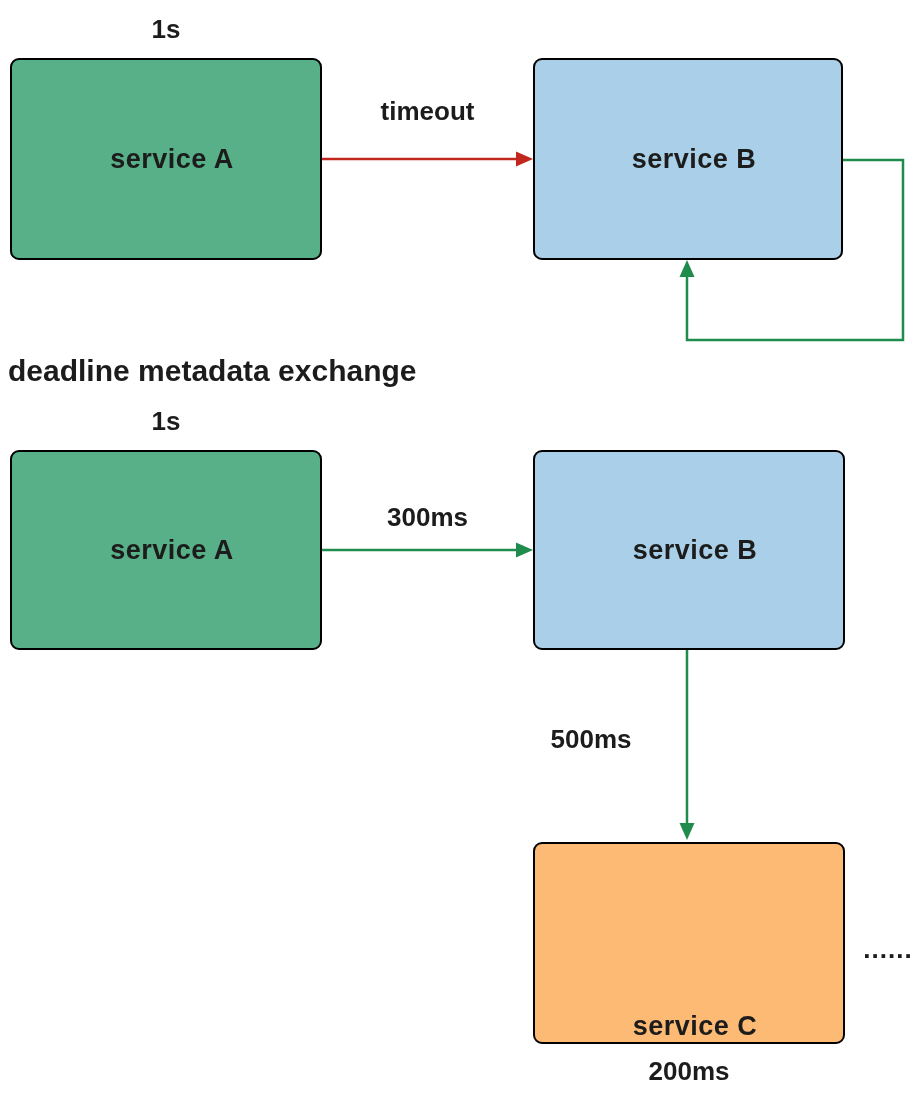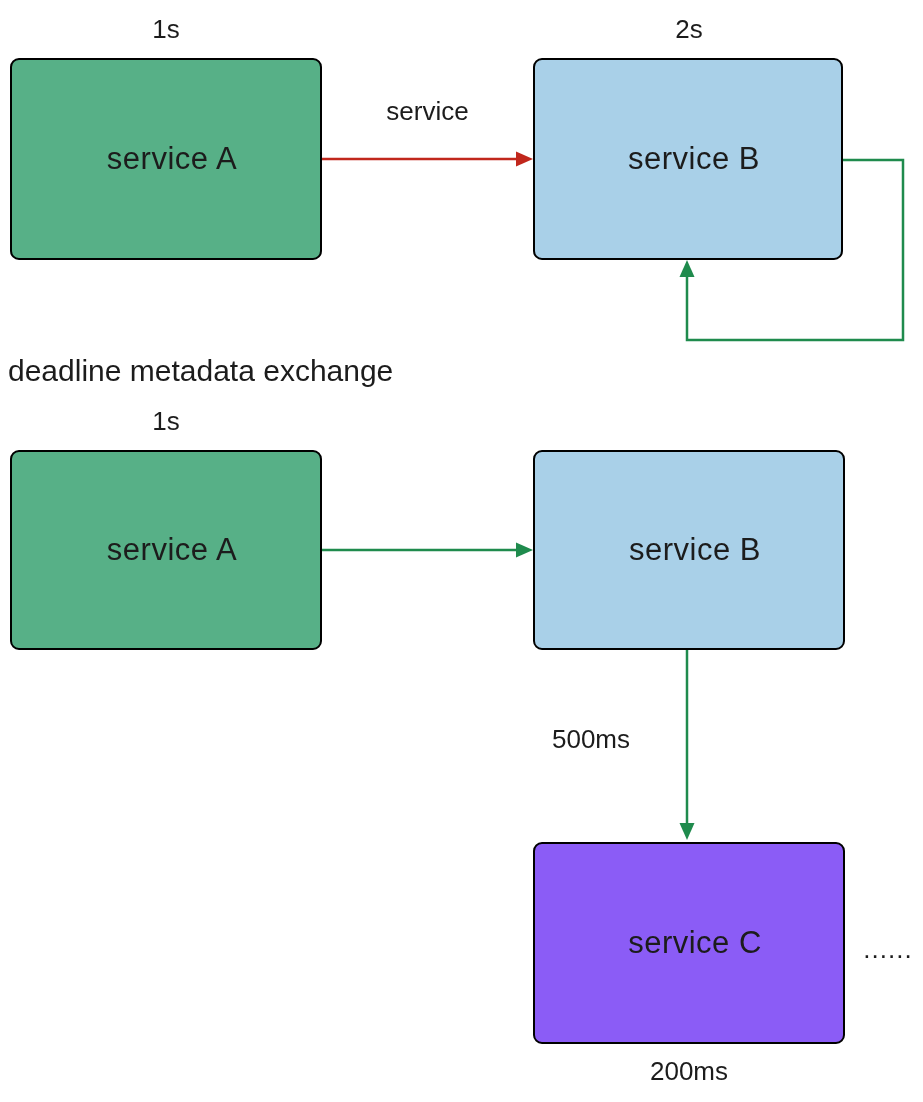--- a/index.html
+++ b/index.html
@@ -8,20 +8,21 @@
     background: #ffffff;
     font-family: "Liberation Sans", "DejaVu Sans", sans-serif;
   }
   .canvas {
     position: relative;
     width: 923px;
     height: 1102px;
     background: #ffffff;
     overflow: hidden;
     color: #1c1c1c;
+    font-weight: bold;
   }
   .arrows {
     position: absolute;
     left: 0;
     top: 0;
     z-index: 1;
   }
   .edge { stroke-width: 2.5; }
   .noFill { fill: none; }
   .head { stroke: none; }
@@ -29,21 +30,21 @@
     position: absolute;
     z-index: 2;
     border: 2px solid #000000;
     border-radius: 9px;
     box-sizing: border-box;
     display: flex;
     align-items: center;
     justify-content: center;
   }
   .box-text {
-    font-size: 31px;
+    font-size: 27px;
     color: #1c1c1c;
     letter-spacing: 0.5px;
     margin-left: 12px;
   }
   .lbl {
     position: absolute;
     z-index: 3;
     font-size: 26px;
     color: #1c1c1c;
     text-align: center;
@@ -96,45 +97,45 @@
       <polygon class="head" points="687,840 679.5,823 694.5,823" fill="#1f8b4d"></polygon>
     </g>
   </svg>
 
   <div class="lbl pos-1s-top">1s</div>
 
   <div class="box pos-boxA1" style="background-color: rgb(87, 176, 135);">
     <span class="box-text">service A</span>
   </div>
 
-  <div class="lbl pos-timeout">service</div>
+  <div class="lbl pos-timeout">timeout</div>
 
-  <div class="lbl pos-2s-top">2s</div>
 
   <div class="box pos-boxB1" style="background-color: rgb(169, 208, 232);">
     <span class="box-text">service B</span>
   </div>
 
   <div class="lbl lbl-left pos-section">deadline metadata exchange</div>
 
   <div class="lbl pos-1s-bot">1s</div>
 
   <div class="box pos-boxA2" style="background-color: rgb(87, 176, 135);">
     <span class="box-text">service A</span>
   </div>
 
+  <div class="lbl pos-300ms">300ms</div>
 
 
   <div class="box pos-boxB2" style="background-color: rgb(169, 208, 232);">
     <span class="box-text">service B</span>
   </div>
 
   <div class="lbl pos-500ms">500ms</div>
 
-  <div class="box pos-boxC" style="background-color: #8b5cf6;">
+  <div class="box pos-boxC" style="background-color: #fdba74; align-items: flex-end;">
     <span class="box-text">service C</span>
   </div>
 
   <div class="lbl pos-dots">......</div>
 
   <div class="lbl pos-200ms">200ms</div>
 
 </div>
 
 </body></html>

